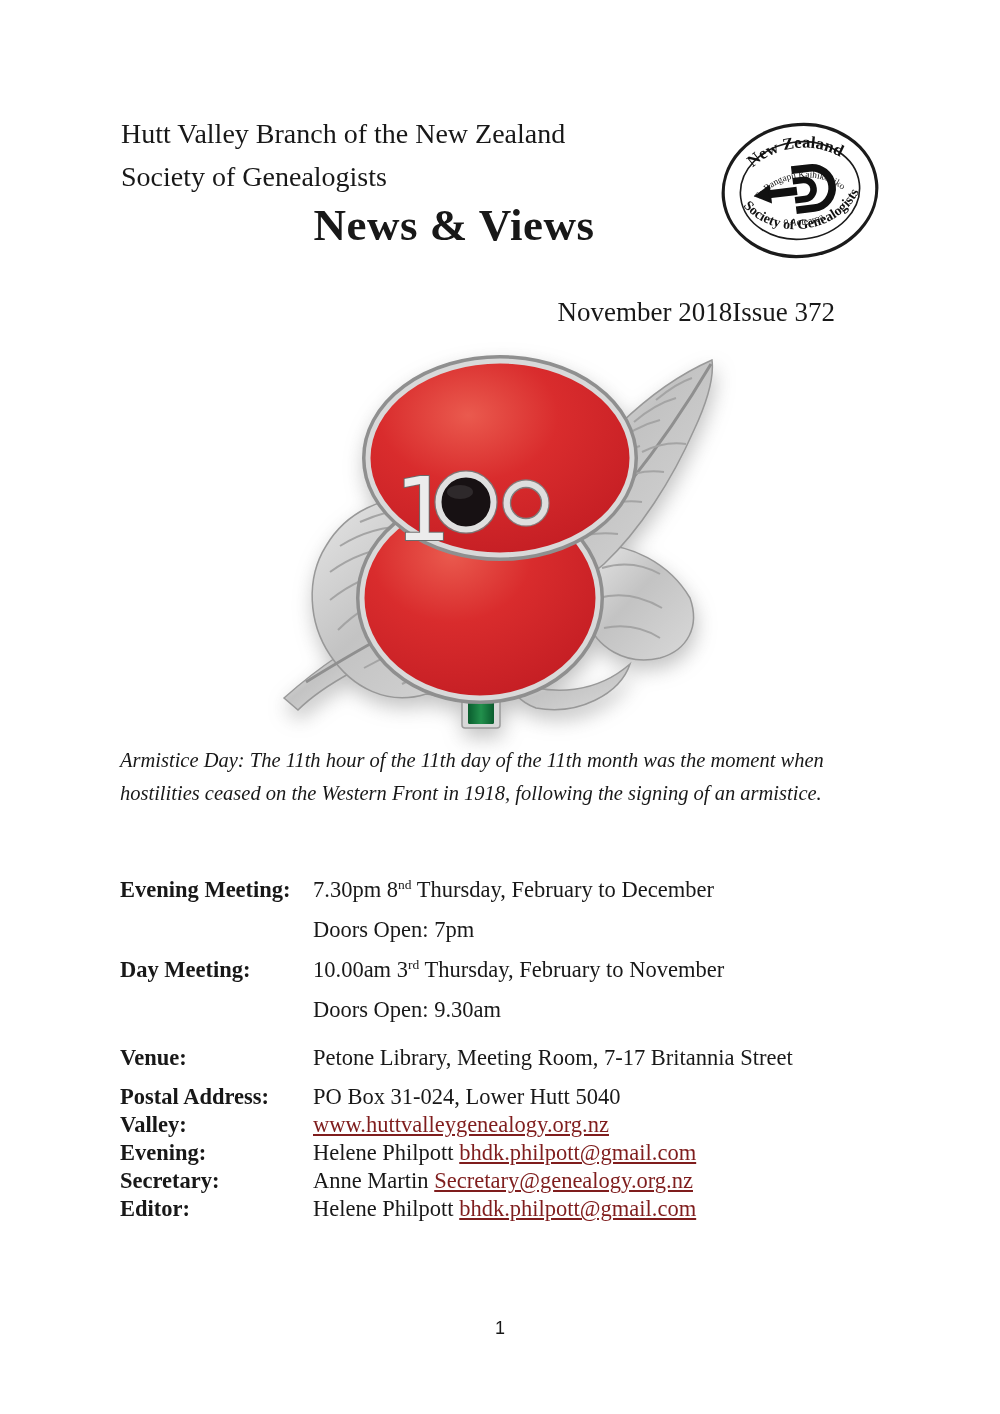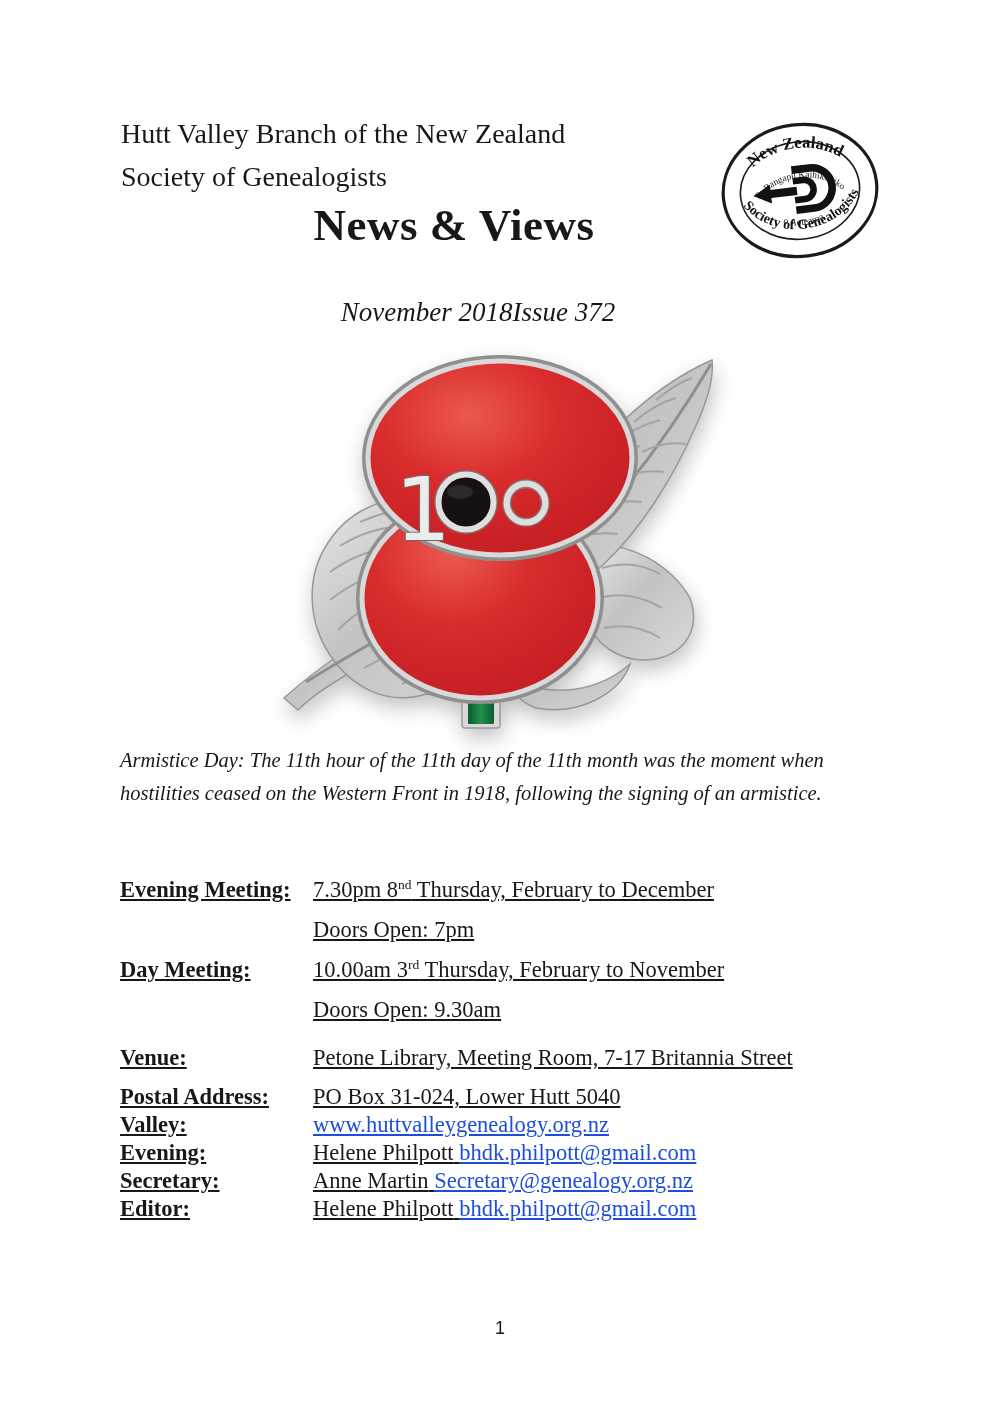--- a/index.html
+++ b/index.html
@@ -5,34 +5,34 @@
   html,body{margin:0;padding:0;}
   body{
     width:1000px;height:1414px;position:relative;background:#ffffff;
     font-family:"Liberation Serif","DejaVu Serif",serif;color:#181818;
     overflow:hidden;
   }
   .org{position:absolute;left:121px;top:112px;font-size:28px;line-height:43px;}
   .title{position:absolute;left:120px;top:199px;width:668px;text-align:center;
          font-size:45px;font-weight:bold;letter-spacing:0.5px;}
   .dateline{position:absolute;left:121px;top:297px;width:714px;display:flex;
-            justify-content:center;font-style:italic;font-size:27px;}
+            justify-content:flex-end;font-size:27px;}
   .logo{position:absolute;left:719px;top:114px;width:162px;height:155px;}
   .pin-wrap{position:absolute;left:268px;top:350px;width:462px;height:382px;}
   .pin-wrap svg{filter:drop-shadow(2px 9px 10px rgba(80,80,80,0.35));}
   .caption{position:absolute;left:120px;top:744px;width:740px;font-style:italic;
            font-size:20.5px;line-height:33px;}
   .details{position:absolute;left:120px;top:870px;width:733px;font-size:22.5px;}
-  .drow{display:grid;grid-template-columns:193px 1fr;line-height:40px;text-decoration:underline;}
+  .drow{display:grid;grid-template-columns:193px 1fr;line-height:40px;}
   .crow{line-height:28px;}
   .dlabel{font-weight:bold;}
   .gap1{height:8px;}
   .gap2{height:5px;}
   sup{font-size:0.6em;line-height:0;vertical-align:super;}
-  a.link{color:#1d4ed8;text-decoration:underline;cursor:pointer;}
+  a.link{color:#7f1d1d;text-decoration:underline;cursor:pointer;}
   .pagenum{position:absolute;left:0;top:1318px;width:1000px;text-align:center;
            font-size:18px;font-family:"Liberation Sans",sans-serif;}
 </style>
 </head>
 <body>
 
 <div class="org">
   <div>Hutt Valley Branch of the New Zealand</div>
   <div>Society of Genealogists</div>
 </div>

